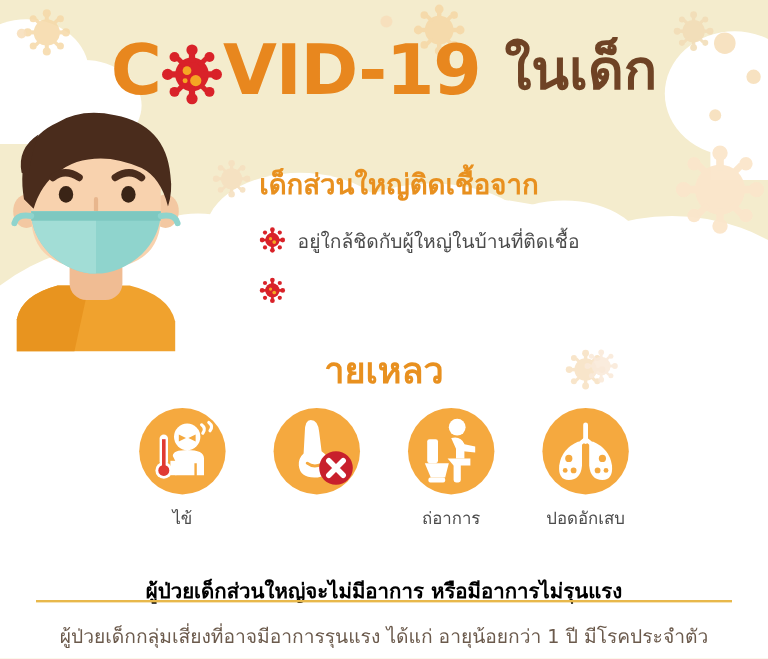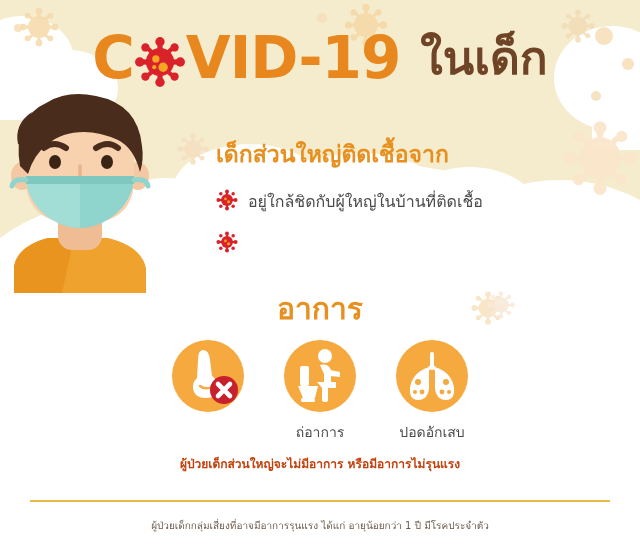--- a/index.html
+++ b/index.html
@@ -68,32 +68,32 @@
     width:72px; height:72px; border-radius:50%;
     background:#f5a93f; margin:0 auto; position:relative;
   }
   .symptom-circle svg { display:block; }
   .symptom-label {
     margin-top:9px; font-family:"DejaVu Sans", sans-serif;
     font-size:14px; color:#4b4b4b; white-space:nowrap;
   }
   
   #note-strong {
-    position:absolute; left:0; top:454px; width:640px; text-align:center;
-    font-family:"DejaVu Sans", sans-serif;
-    font-weight:bold; font-size:12px; color:#c2410c; z-index:7;
+    position:absolute; left:0; top:478px; width:640px; text-align:center;
+    font-family:"DejaVu Sans", sans-serif;
+    font-weight:bold; font-size:17px; color:#000000; z-index:7;
   }
   #divider {
     position:absolute; left:30px; top:500px; width:580px; height:2px;
     background:#e8b84b; z-index:7;
   }
   #note-small {
     position:absolute; left:0; top:518px; width:640px; text-align:center;
     font-family:"DejaVu Sans", sans-serif;
-    font-size:10px; color:#6b5a4c; z-index:7;
+    font-size:16px; color:#6b5a4c; z-index:7;
   }
 </style>
 </head>
 <body>
 
 <div id="poster">
 
   <svg class="bg-svg" viewBox="0 0 640 549">
     <defs>
       <g id="virus-shape">
@@ -289,24 +289,49 @@
             <circle cx="78" cy="78" r="8"></circle>
         </g>
         <g fill="#f5a623">
             <circle cx="43" cy="45" r="6"></circle>
             <circle cx="57" cy="58" r="7"></circle>
           </g>
       </svg>
     </div>
   </div>
 
-  <div id="symptom-head">อาการ</div>
+  <div id="symptom-head">ายเหลว</div>
 
   <div id="symptom-row">
 
+    <div class="symptom-item">
+      <div class="symptom-circle">
+        <svg viewBox="0 0 72 72" width="72" height="72">
+          <g fill="#ffffff">
+            <circle cx="40" cy="24" r="11"></circle>
+            <path d="M28 40 Q28 35 40 35 Q54 35 54 42 L54 56 L48 56 L48 46 L46 46 L46 56 L30 56 L30 44 Z"></path>
+            <rect x="26" y="44" width="5" height="12"></rect>
+          </g>
+          <g fill="#ffffff">
+            <path d="M52 14 q4 3 1 7 M58 12 q4 3 1 7" stroke="#ffffff" stroke-width="2.6" fill="none" stroke-linecap="round"></path>
+          </g>
+          <g>
+            <rect x="17" y="22" width="7" height="26" rx="3.5" fill="#ffffff"></rect>
+            <circle cx="20.5" cy="52" r="7" fill="#ffffff"></circle>
+            <rect x="19" y="26" width="3" height="24" fill="#e03a32"></rect>
+            <circle cx="20.5" cy="52" r="4.6" fill="#e03a32"></circle>
+          </g>
+          <g fill="#f5a93f">
+            <path d="M33 22 l6 3 l-6 3 Z"></path>
+            <path d="M47 22 l-6 3 l6 3 Z"></path>
+          </g>
+        </svg>
+      </div>
+      <div class="symptom-label">ไข้</div>
+    </div>
 
     <div class="symptom-item">
       <div class="symptom-circle">
         <svg viewBox="0 0 72 72" width="72" height="72">
           <path d="M31 10 Q37 10 38 20 L40 36 Q46 40 46 47 Q46 58 34 58 Q22 58 21 48
                    Q20.5 42 25 38 L26 20 Q26 10 31 10 Z" fill="#ffffff"></path>
           <path d="M28 46 Q33 50 40 47" stroke="#f5a93f" stroke-width="2.4" fill="none" stroke-linecap="round"></path>
           <circle cx="52" cy="50" r="14" fill="#c8202c"></circle>
           <path d="M46 44 L58 56 M58 44 L46 56" stroke="#ffffff" stroke-width="4.6" stroke-linecap="round"></path>
         </svg>

